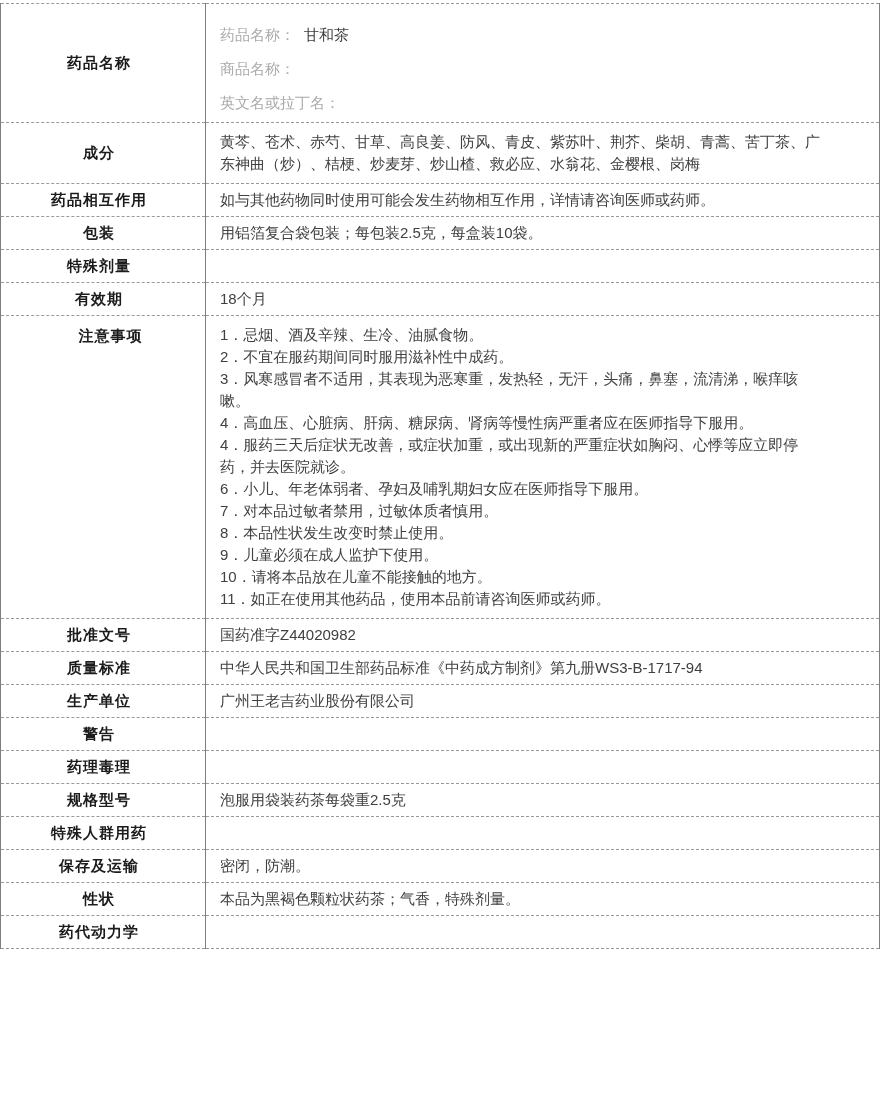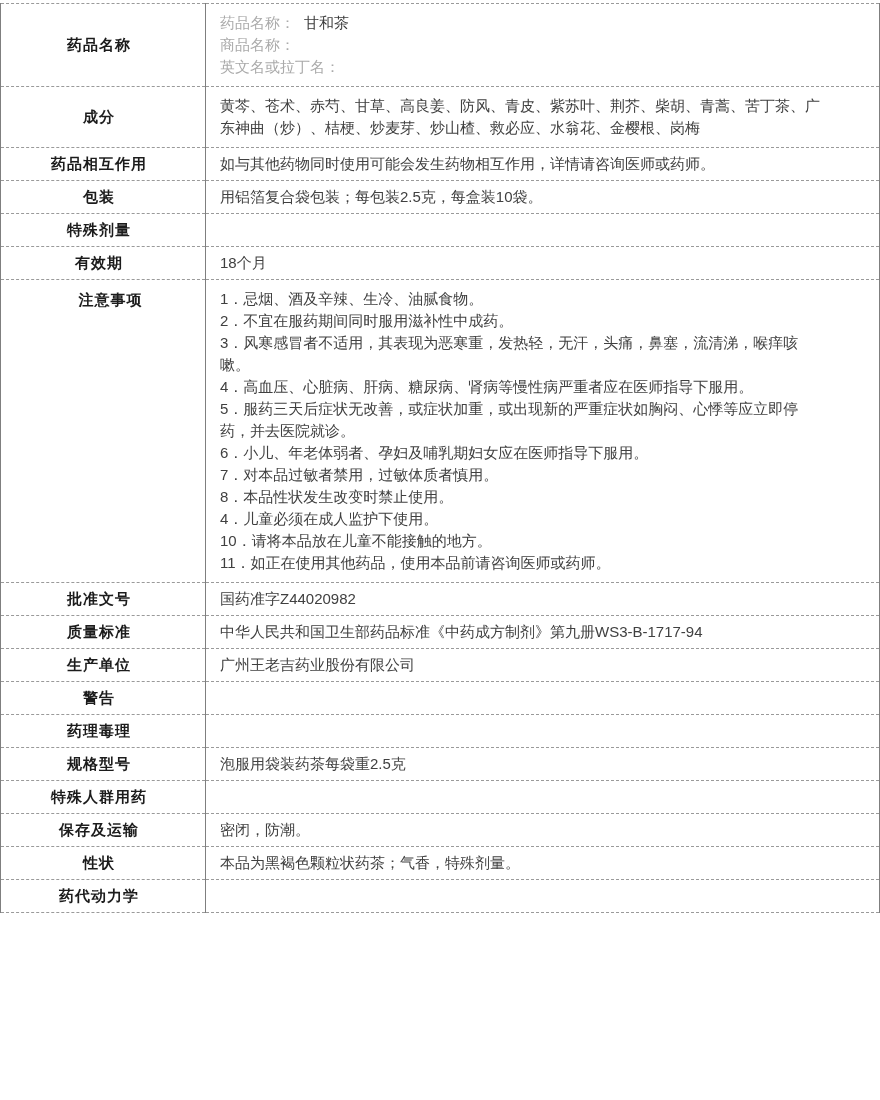--- a/index.html
+++ b/index.html
@@ -45,21 +45,21 @@
   }
   td.value-cell {
     vertical-align: middle;
     font-size: 15px;
     color: #404040;
     padding: 5px 55px 5px 14px;
     line-height: 22px;
     height: 32px;
   }
   tr.row-tall td.value-cell { padding-top: 8px; padding-bottom: 8px; }
-  .subline { line-height: 22px; }
+  .subline { line-height: 22px; margin-top: 12px; }
   .sub-label { color: #aaaaaa; }
   .sub-value { color: #3c3c3c; margin-left: 9px; }
   .note-line { line-height: 22px; }
 </style>
 </head>
 <body>
 
 <div class="page">
   <table class="drug-table">
     <colgroup>
@@ -110,25 +110,25 @@
     </tr>
 
 
     <tr class="row-tall">
       <td class="label-cell va-top">注意事项</td>
       <td class="value-cell">
         <div class="note-line">1．忌烟、酒及辛辣、生冷、油腻食物。</div>
         <div class="note-line">2．不宜在服药期间同时服用滋补性中成药。</div>
         <div class="note-line">3．风寒感冒者不适用，其表现为恶寒重，发热轻，无汗，头痛，鼻塞，流清涕，喉痒咳嗽。</div>
         <div class="note-line">4．高血压、心脏病、肝病、糖尿病、肾病等慢性病严重者应在医师指导下服用。</div>
-        <div class="note-line">5．服药三天后症状无改善，或症状加重，或出现新的严重症状如胸闷、心悸等应立即停药，并去医院就诊。</div>
+        <div class="note-line">4．服药三天后症状无改善，或症状加重，或出现新的严重症状如胸闷、心悸等应立即停药，并去医院就诊。</div>
         <div class="note-line">6．小儿、年老体弱者、孕妇及哺乳期妇女应在医师指导下服用。</div>
         <div class="note-line">7．对本品过敏者禁用，过敏体质者慎用。</div>
         <div class="note-line">8．本品性状发生改变时禁止使用。</div>
-        <div class="note-line">4．儿童必须在成人监护下使用。</div>
+        <div class="note-line">9．儿童必须在成人监护下使用。</div>
         <div class="note-line">10．请将本品放在儿童不能接触的地方。</div>
         <div class="note-line">11．如正在使用其他药品，使用本品前请咨询医师或药师。</div>
       </td>
     </tr>
 
     <tr>
       <td class="label-cell">批准文号</td>
       <td class="value-cell">国药准字Z44020982</td>
     </tr>
 

